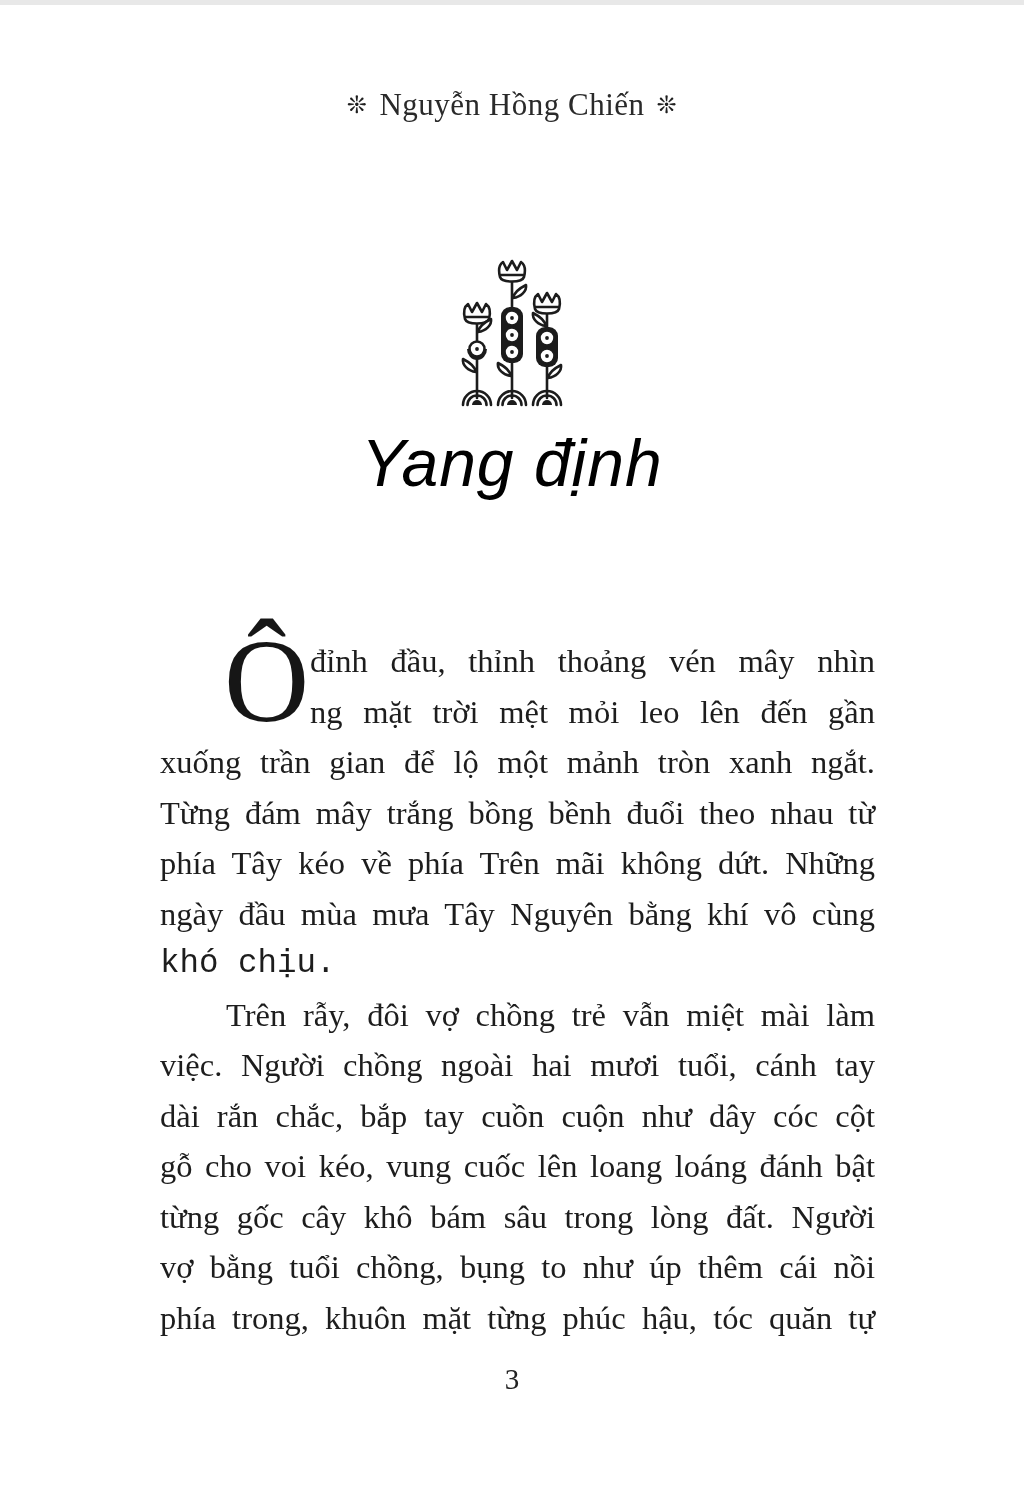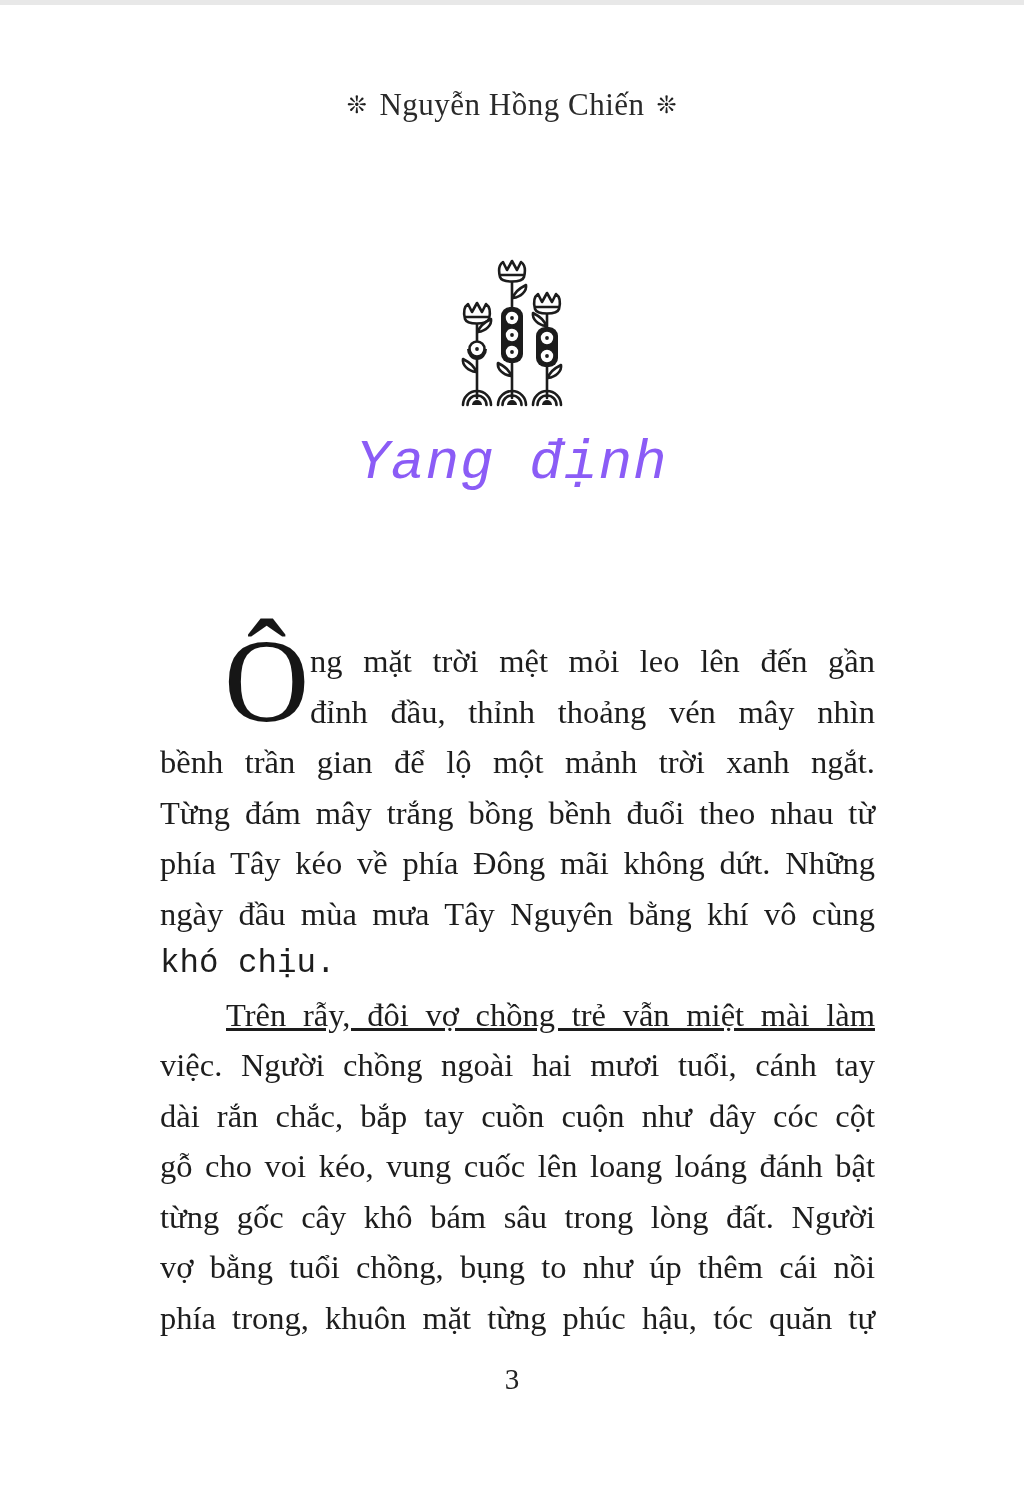--- a/index.html
+++ b/index.html
@@ -33,25 +33,25 @@
   .ornament-wrap {
     position: absolute;
     top: 252px; left: 0; right: 0;
     display: flex;
     justify-content: center;
   }
   .chapter-title {
     position: absolute;
     top: 410px; left: 0; right: 0;
     text-align: center;
-    font-family: Liberation Mono, monospace;
+    font-family: Liberation Sans, sans-serif;
     font-style: italic;
-    font-size: 56px;
+    font-size: 66px;
     line-height: 96px;
-    color: #8b5cf6;
+    color: #000000;
     letter-spacing: 1px;
   }
   .body-block {
     position: absolute;
     top: 631px;
     left: 160px;
     width: 715px;
     font-size: 32.5px;
     color: #1d1d1d;
   }
@@ -59,21 +59,21 @@
   .line {
     height: 50.5px;
     line-height: 50.5px;
     text-align: justify;
     text-align-last: justify;
     overflow: visible;
     white-space: nowrap;
   }
   .line.last-line { text-align-last: left; font-family: Liberation Mono, monospace; }
   .line.inset { margin-left: 150px; }
-  .line.first-indent { padding-left: 66px; text-decoration: underline; }
+  .line.first-indent { padding-left: 66px; }
   .dropcap {
     position: absolute;
     top: -13px;
     left: 64px;
     font-size: 118px;
     line-height: 1;
     color: #161616;
   }
   .page-number {
     position: absolute;
@@ -145,25 +145,25 @@
       <use href="#leaf" transform="translate(92,114)"></use>
       <use href="#base" transform="translate(91,148)"></use>
     </svg>
   </div>
 
   <div class="chapter-title">Yang định</div>
 
   <div class="body-block">
     <div class="paragraph">
       <div class="dropcap">Ô</div>
+      <div class="line inset">đỉnh đầu, thỉnh thoảng vén mây nhìn</div>
       <div class="line inset">ng mặt trời mệt mỏi leo lên đến gần</div>
-      <div class="line inset">đỉnh đầu, thỉnh thoảng vén mây nhìn</div>
-      <div class="line">bềnh trần gian để lộ một mảnh trời xanh ngắt.</div>
+      <div class="line">xuống trần gian để lộ một mảnh tròn xanh ngắt.</div>
       <div class="line">Từng đám mây trắng bồng bềnh đuổi theo nhau từ</div>
-      <div class="line">phía Tây kéo về phía Đông mãi không dứt. Những</div>
+      <div class="line">phía Tây kéo về phía Trên mãi không dứt. Những</div>
       <div class="line">ngày đầu mùa mưa Tây Nguyên bằng khí vô cùng</div>
       <div class="line last-line">khó chịu.</div>
     </div>
     <div class="paragraph">
       <div class="line first-indent">Trên rẫy, đôi vợ chồng trẻ vẫn miệt mài làm</div>
       <div class="line">việc. Người chồng ngoài hai mươi tuổi, cánh tay</div>
       <div class="line">dài rắn chắc, bắp tay cuồn cuộn như dây cóc cột</div>
       <div class="line">gỗ cho voi kéo, vung cuốc lên loang loáng đánh bật</div>
       <div class="line">từng gốc cây khô bám sâu trong lòng đất. Người</div>
       <div class="line">vợ bằng tuổi chồng, bụng to như úp thêm cái nồi</div>

